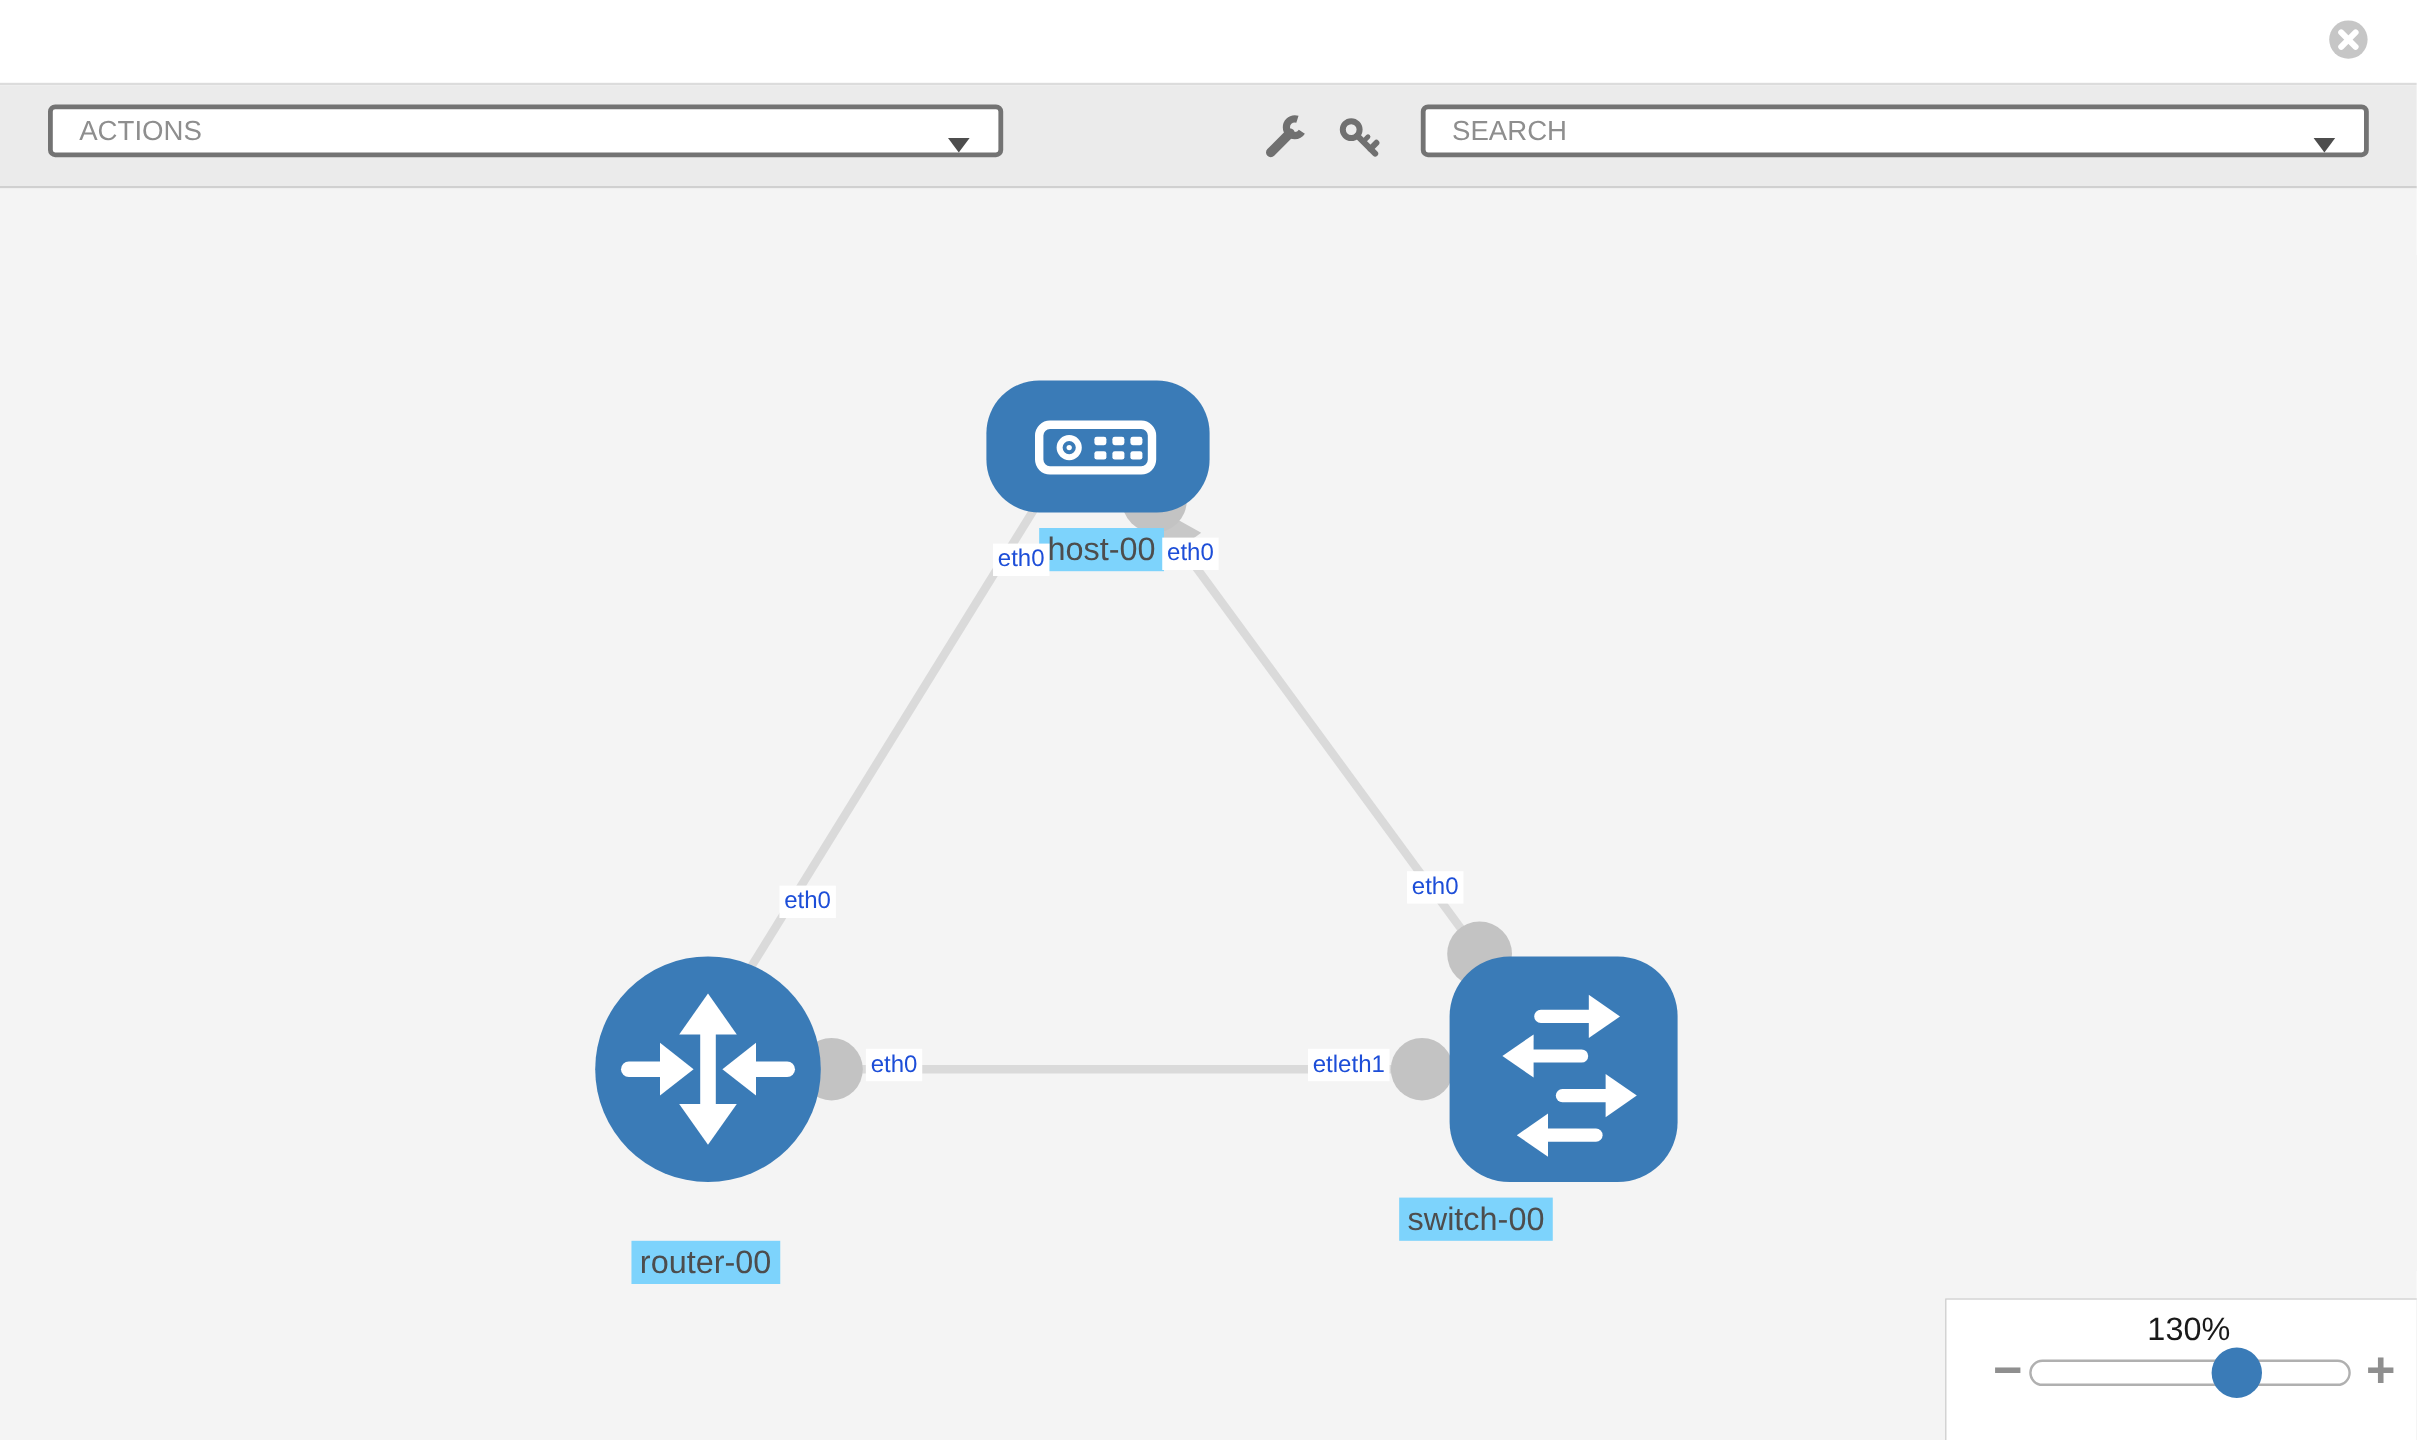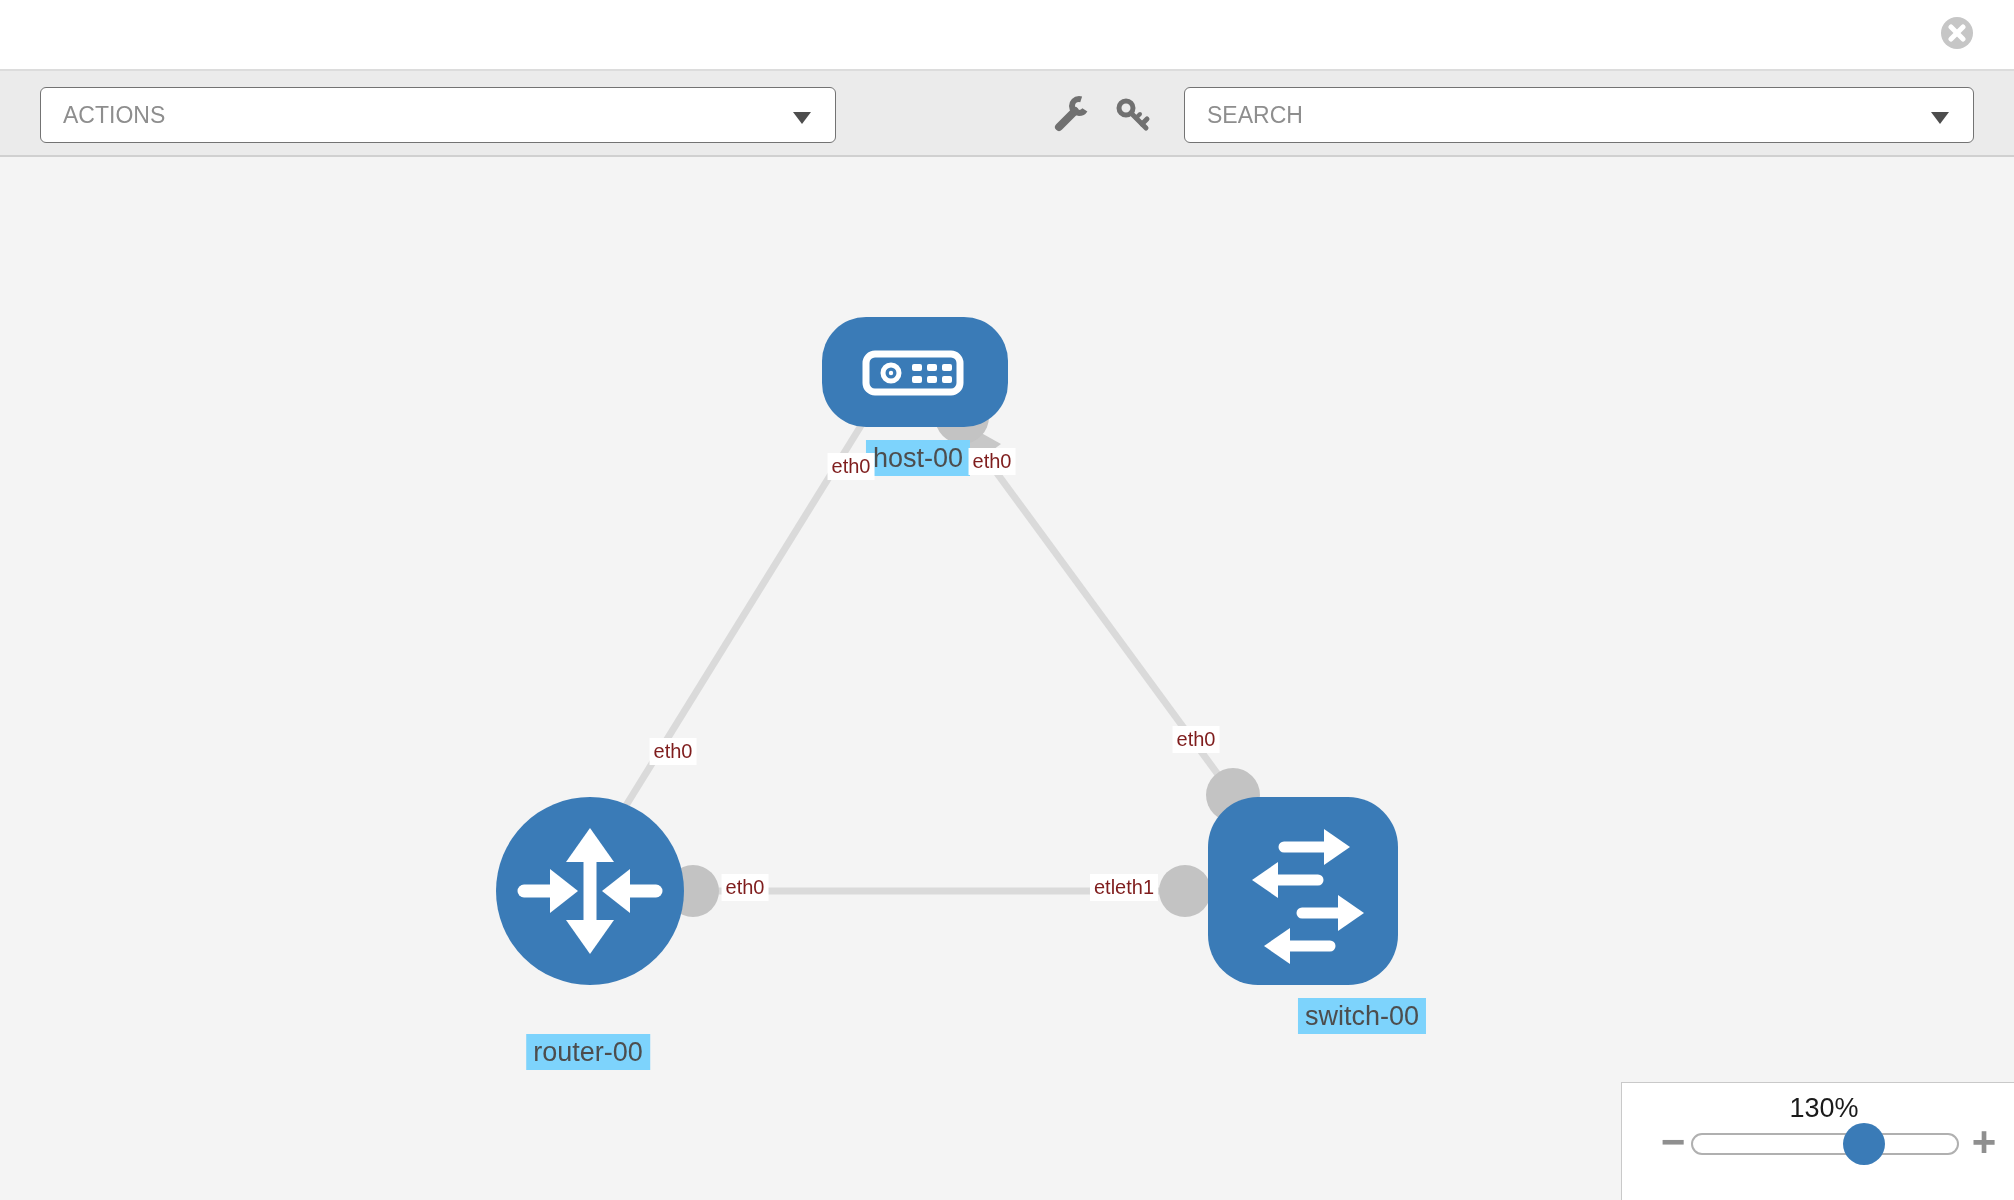--- a/index.html
+++ b/index.html
@@ -12,43 +12,43 @@
     background:#ffffff; border-bottom:2px solid #dcdcdc; }
   .header-title { position:absolute; left:40px; top:16px; font-size:27px;
     font-weight:bold; color:#565656; letter-spacing:.2px; }
   .close-btn { position:absolute; left:1941px; top:17px; width:32px; height:32px;
     border-radius:50%; background:#c6c6c6; cursor:pointer;
     display:flex; align-items:center; justify-content:center; }
 
   
   .toolbar { position:absolute; left:0; top:71px; width:2014px; height:86px;
     background:#ebebeb; border-bottom:2px solid #d0d0d0; }
-  .select-box { position:absolute; top:16px; height:56px; background:#fff;
-    border:1px solid #737373; border-radius:6px; display:flex; align-items:center;
+  .select-box { position:absolute; top:16px; height:44px; background:#fff;
+    border:4px solid #737373; border-radius:6px; display:flex; align-items:center;
     padding:0 22px; cursor:pointer; }
   .select-box.actions { left:40px;  width:796px; }
   .select-box.search  { left:1184px; width:790px; }
   .select-label { font-size:23px; color:#8e8e8e; }
   .caret { position:absolute; right:24px; top:24px; width:0; height:0;
     border-left:9px solid transparent; border-right:9px solid transparent;
     border-top:12px solid #4d4d4d; }
   .tool-icon { position:absolute; top:24px; width:40px; height:40px; cursor:pointer; }
   .tool-icon.wrench { left:1051px; }
   .tool-icon.key    { left:1113px; }
 
   
   .canvas { position:absolute; left:0; top:157px; width:2014px; height:1043px;
     background:#f4f4f4; }
   .canvas svg.topo { position:absolute; left:0; top:0; }
 
   .node-label { position:absolute; transform:translateX(-50%);
     background:#7dd3fc; color:#4d4d4d; font-size:27px; line-height:36px;
     padding:0 7px; white-space:nowrap; }
   .iface-label { position:absolute; transform:translateX(-50%);
-    background:#ffffff; color:#7f1d1d; font-size:20px; line-height:27px;
+    background:#ffffff; color:#1d4ed8; font-size:20px; line-height:27px;
     padding:0 4px; white-space:nowrap; }
 
   
   .zoom-panel { position:absolute; left:1621px; top:925px; width:394px; height:280px;
     background:#ffffff; border:1px solid #c9c9c9; }
   .zoom-level { position:absolute; left:202px; top:10px; transform:translateX(-50%);
     font-size:27px; color:#1a1a1a; }
   .zoom-minus, .zoom-plus { position:absolute; width:38px; text-align:center;
     font-size:42px; font-weight:bold; color:#8f8f8f; line-height:40px;
     top:39px; cursor:pointer; user-select:none; }
@@ -151,21 +151,21 @@
         <line x1="1302" y1="913" x2="1338" y2="913" stroke-width="11" stroke-linecap="round"></line>
         <polygon points="1364,913 1338,895 1338,931" stroke="none"></polygon>
         <line x1="1330" y1="946" x2="1290" y2="946" stroke-width="11" stroke-linecap="round"></line>
         <polygon points="1264,946 1290,928 1290,964" stroke="none"></polygon>
       </g>
     </g>
   </svg>
 
   <div class="node-label" style="left:918px; top:283px;">host-00</div>
   <div class="node-label" style="left:588px; top:877px;">router-00</div>
-  <div class="node-label" style="left:1362px; top:841px;">switch-00</div>
+  <div class="node-label" style="left:1230px; top:841px;">switch-00</div>
 
   <div class="iface-label" style="left:851px;  top:296px;">eth0</div>
   <div class="iface-label" style="left:992px;  top:291px;">eth0</div>
   <div class="iface-label" style="left:673px;  top:581px;">eth0</div>
   <div class="iface-label" style="left:1196px; top:569px;">eth0</div>
   <div class="iface-label" style="left:745px;  top:717px;">eth0</div>
   <div class="iface-label" style="left:1124px; top:717px;">etleth1</div>
 
   <div class="zoom-panel">
     <div class="zoom-level">130%</div>

